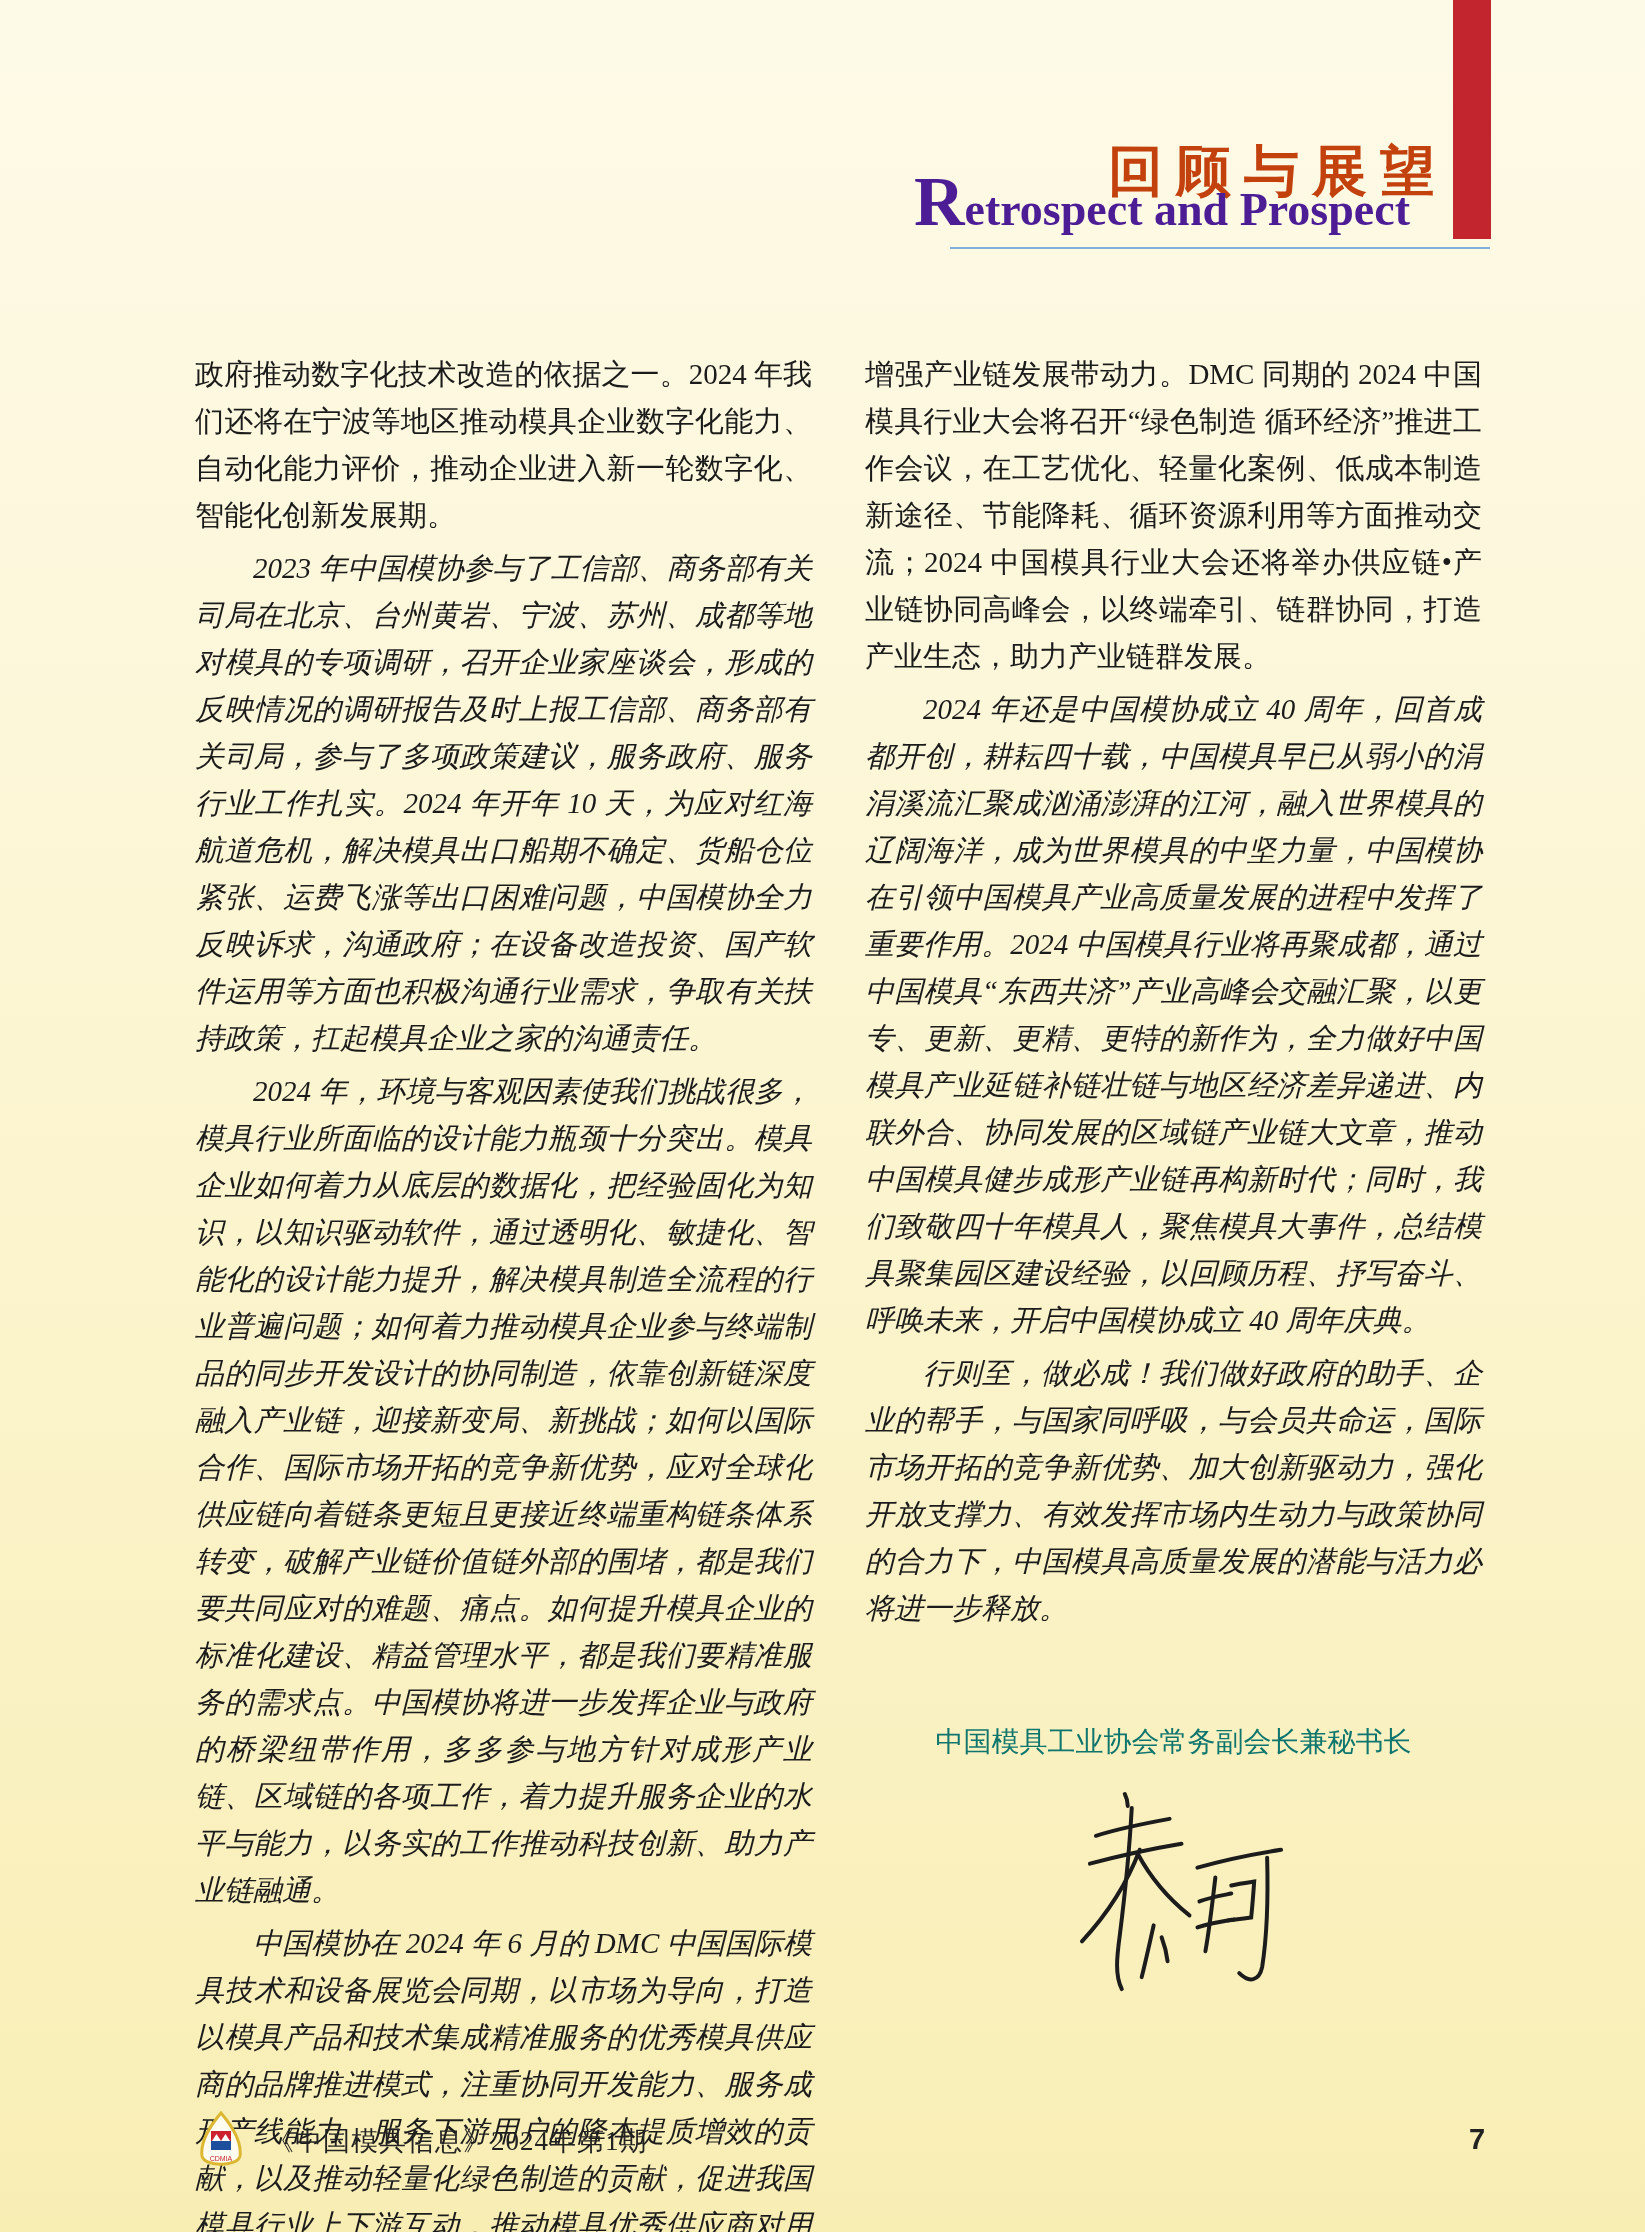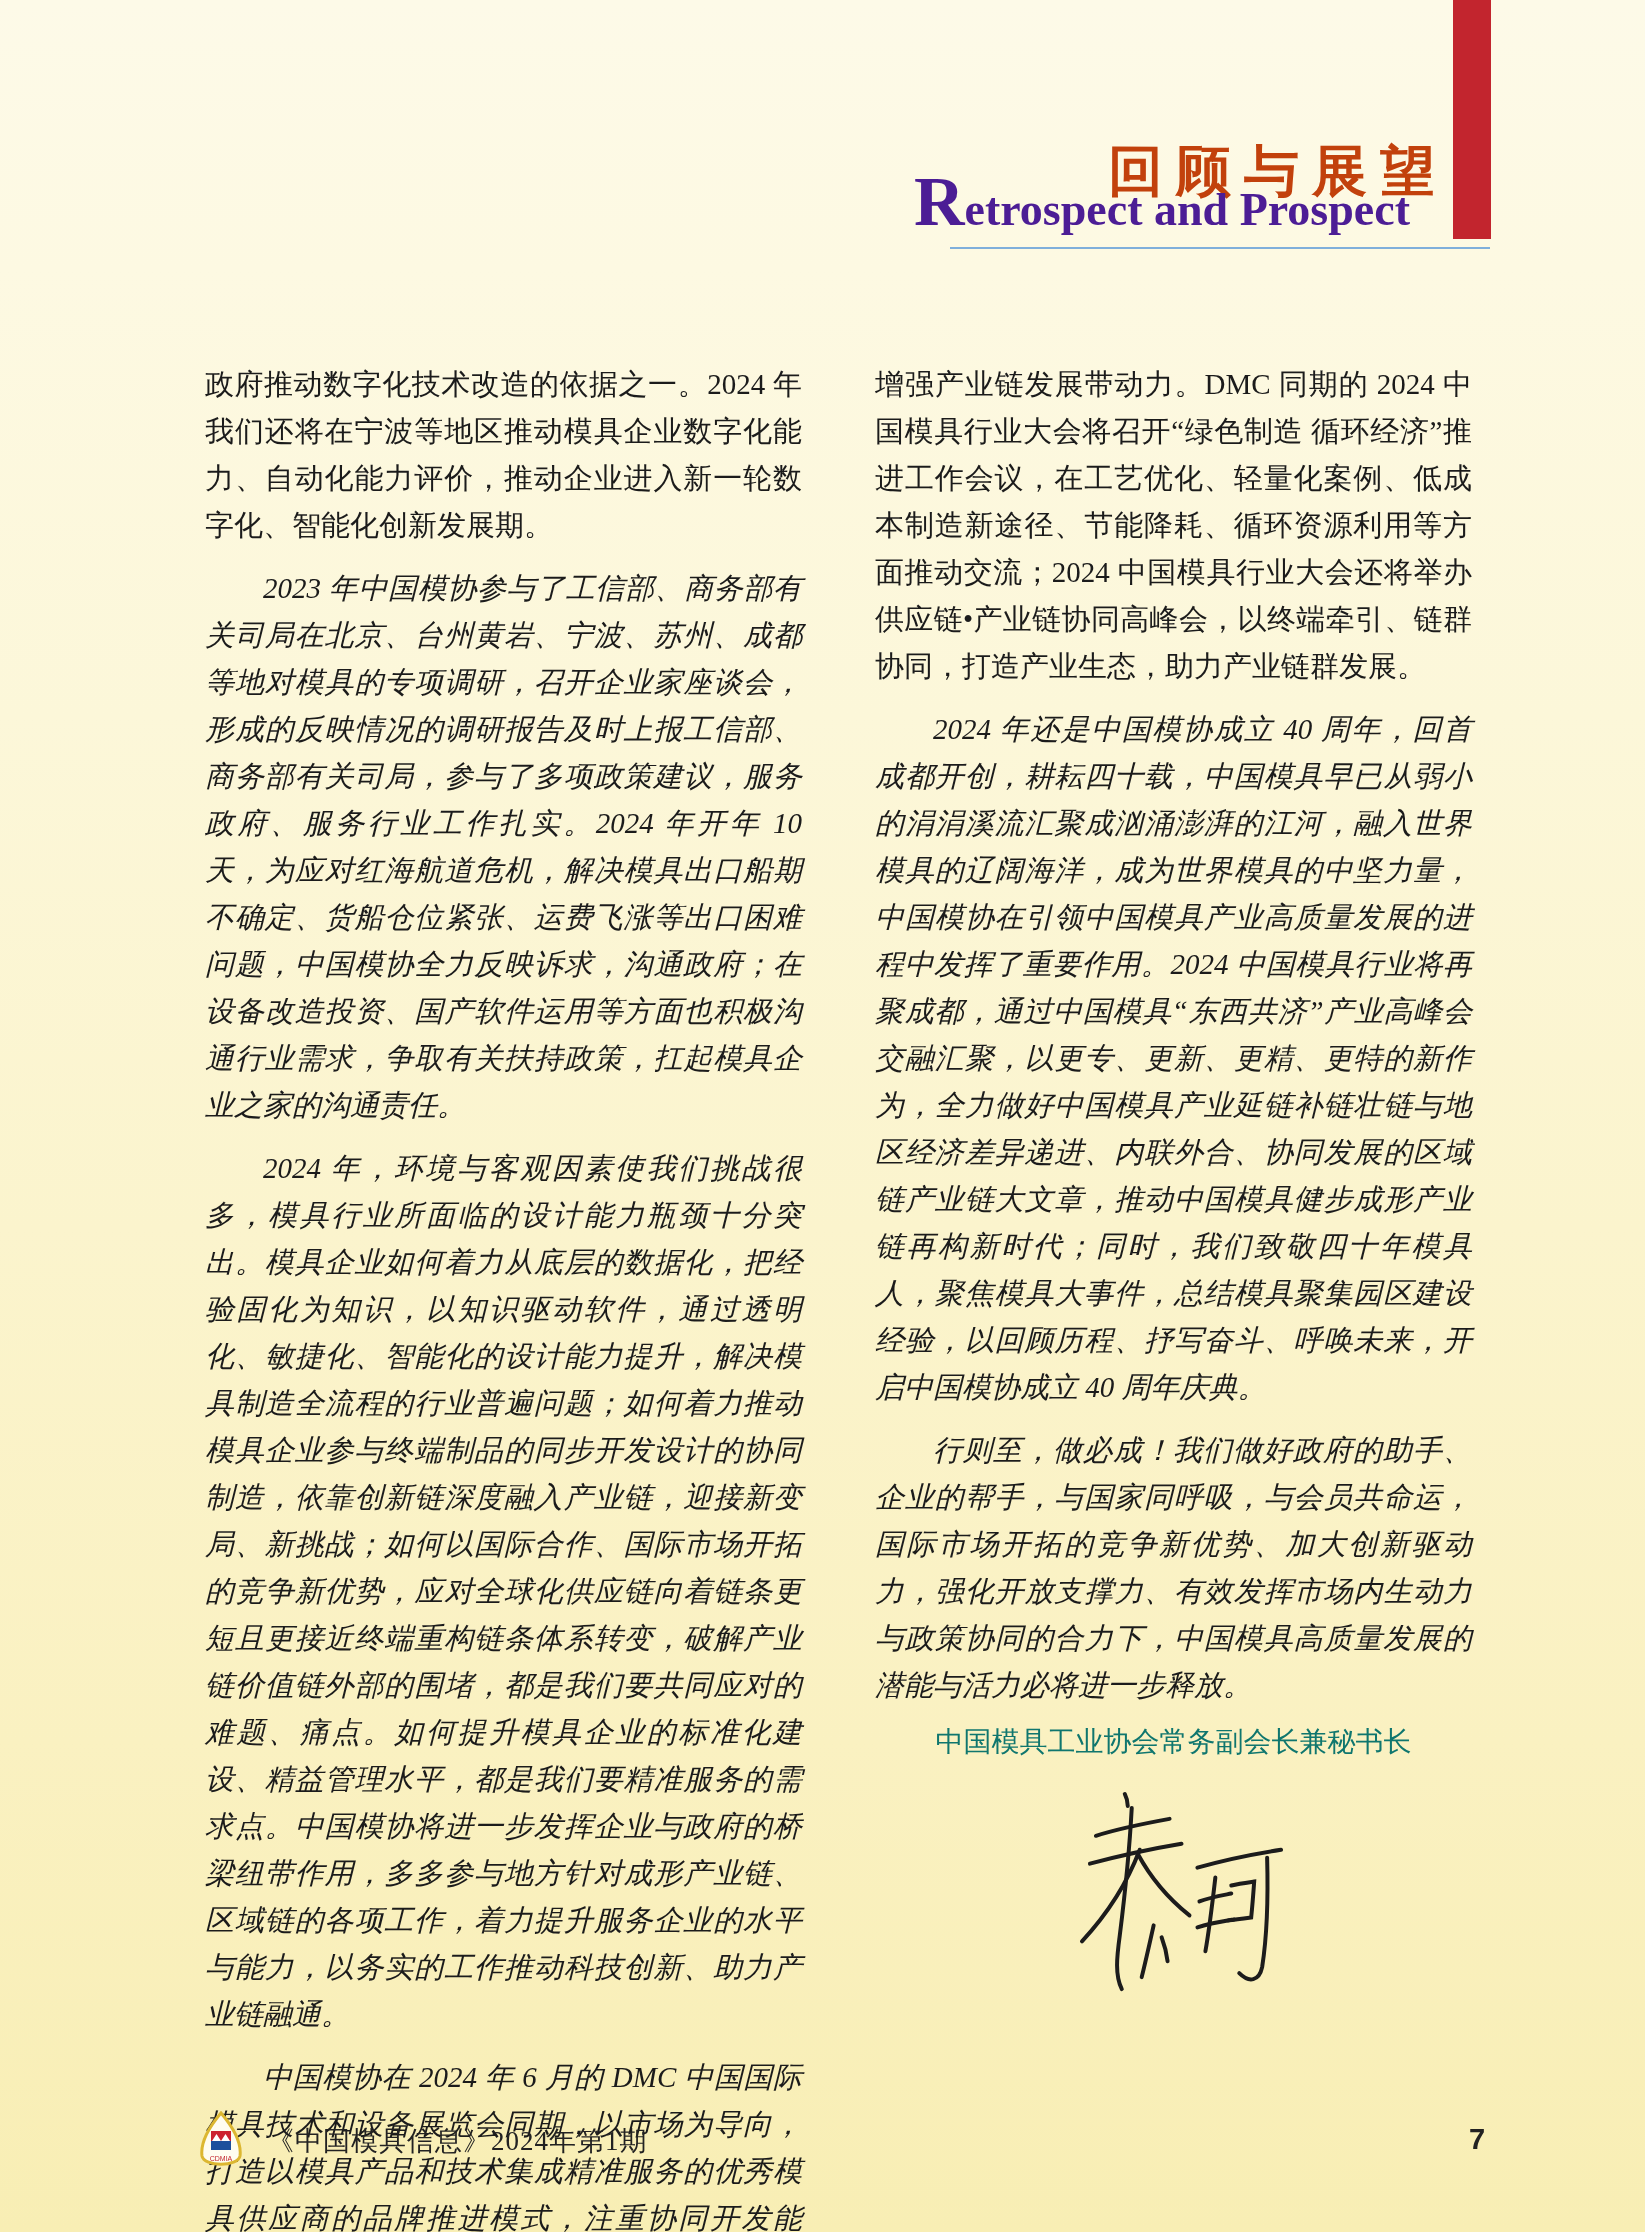--- a/index.html
+++ b/index.html
@@ -19,21 +19,21 @@
     font-size:46px;line-height:66px;white-space:nowrap;
   }
   .title-en .cap{font-size:70px;}
   .underline{position:absolute;top:247px;left:950px;width:540px;height:2px;background:#7fafdb;}
   .col{
     position:absolute;top:345px;width:629px;font-size:29px;line-height:47px;
     text-align:justify;text-justify:inter-character;color:#1b1b1b;
   }
   .col-left{left:189px;}
   .col-right{left:859px;}
-  .para{margin:16px;}
+  .para{margin:6px;}
   .para.indent{text-indent:2em;font-style:italic;}
   .sig-role{
     position:absolute;left:859px;top:1723px;width:629px;text-align:center;
     font-size:28px;color:#0f766e;white-space:nowrap;
   }
   .sig{position:absolute;left:1070px;top:1786px;}
   .footer-left{position:absolute;left:195px;top:2111px;display:flex;align-items:center;}
   .footer-left .journal{font-size:27px;color:#222;margin-left:20px;letter-spacing:1px;}
   .page-num{position:absolute;left:1469px;top:2123px;font-family:"Liberation Sans",sans-serif;font-weight:bold;font-size:29px;color:#222;}
 </style>

